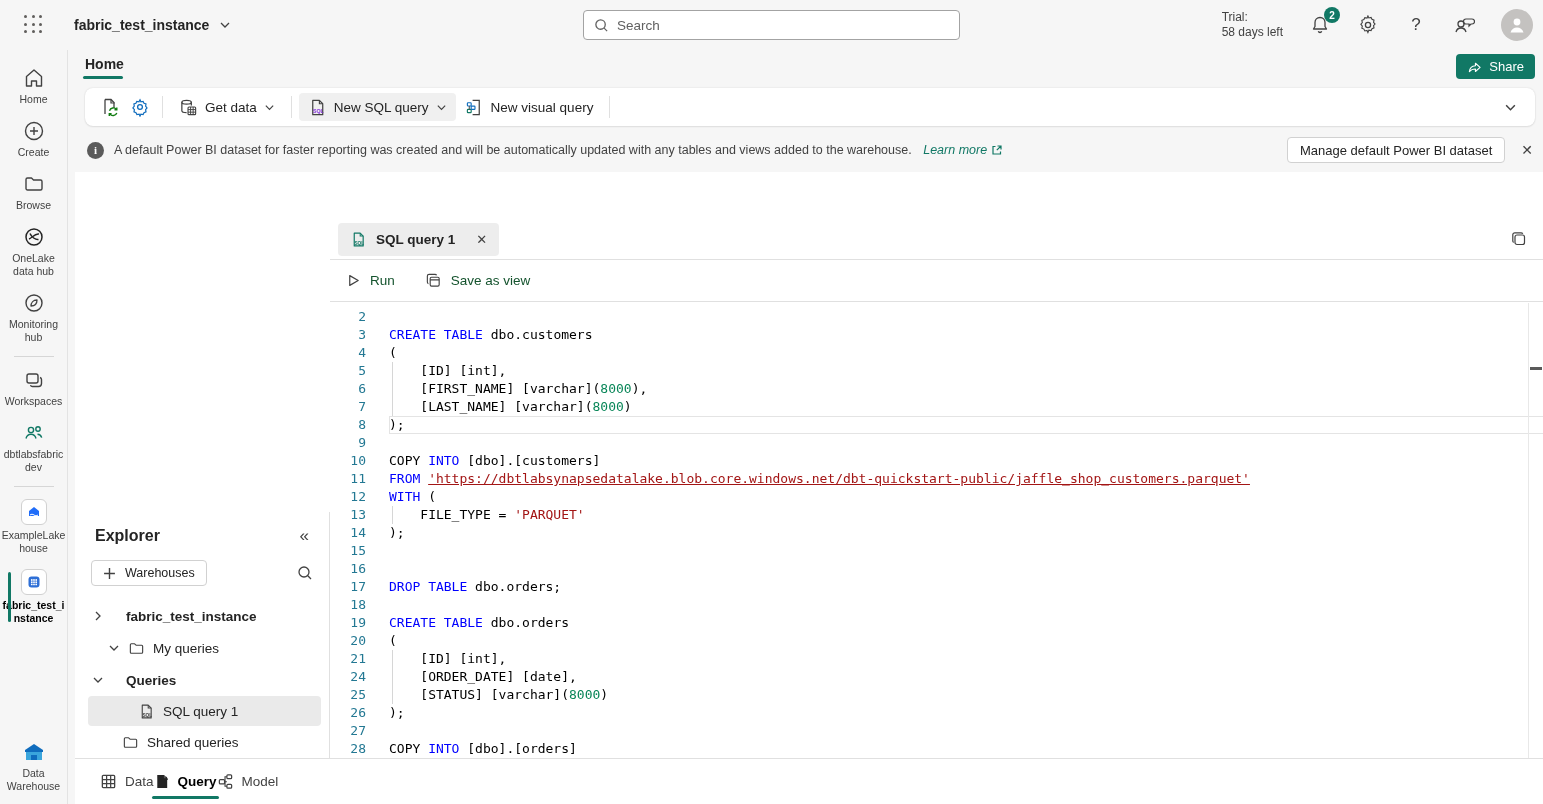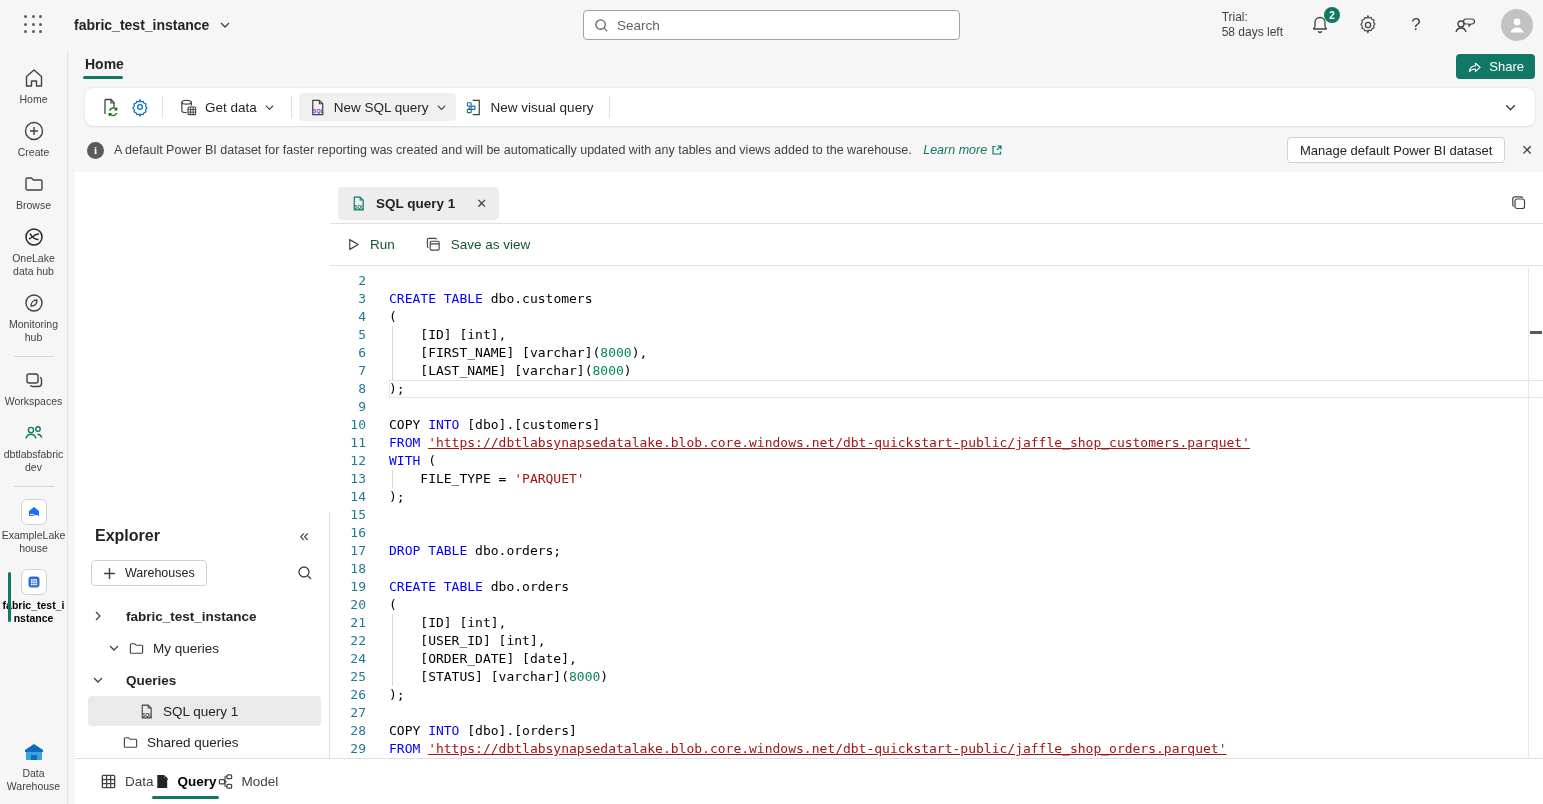--- a/index.html
+++ b/index.html
@@ -462,27 +462,25 @@
               <div class="cl"><span class="ln">12</span><span class="code"><span class="t-k">WITH</span><span class="t-p"> (</span></span></div>
               <div class="cl"><span class="ln">13</span><span class="code"><i class="guide"></i><span class="t-p">    FILE_TYPE = </span><span class="t-s">'PARQUET'</span></span></div>
               <div class="cl"><span class="ln">14</span><span class="code"><span class="t-p">);</span></span></div>
               <div class="cl"><span class="ln">15</span><span class="code"></span></div>
               <div class="cl"><span class="ln">16</span><span class="code"></span></div>
               <div class="cl"><span class="ln">17</span><span class="code"><span class="t-k">DROP</span><span class="t-p"> </span><span class="t-k">TABLE</span><span class="t-p"> dbo.orders;</span></span></div>
               <div class="cl"><span class="ln">18</span><span class="code"></span></div>
               <div class="cl"><span class="ln">19</span><span class="code"><span class="t-k">CREATE</span><span class="t-p"> </span><span class="t-k">TABLE</span><span class="t-p"> dbo.orders</span></span></div>
               <div class="cl"><span class="ln">20</span><span class="code"><span class="t-p">(</span></span></div>
               <div class="cl"><span class="ln">21</span><span class="code"><i class="guide"></i><span class="t-p">    [ID] [int],</span></span></div>
-              <div class="cl"><span class="ln">22</span><span class="code"><i class="guide"></i><span class="t-p">    [USER_ID] [int],</span></span></div>
               <div class="cl"><span class="ln">24</span><span class="code"><i class="guide"></i><span class="t-p">    [ORDER_DATE] [date],</span></span></div>
               <div class="cl"><span class="ln">25</span><span class="code"><i class="guide"></i><span class="t-p">    [STATUS] [varchar](</span><span class="t-n">8000</span><span class="t-p">)</span></span></div>
               <div class="cl"><span class="ln">26</span><span class="code"><span class="t-p">);</span></span></div>
               <div class="cl"><span class="ln">27</span><span class="code"></span></div>
               <div class="cl"><span class="ln">28</span><span class="code"><span class="t-p">COPY </span><span class="t-k">INTO</span><span class="t-p"> [dbo].[orders]</span></span></div>
-              <div class="cl"><span class="ln">29</span><span class="code"><span class="t-k">FROM</span><span class="t-p"> </span><span class="t-u">'https://dbtlabsynapsedatalake.blob.core.windows.net/dbt-quickstart-public/jaffle_shop_orders.parquet'</span></span></div>
             </div>
         </div>
         <div class="scroll-track"></div>
         <div class="ruler-mark"></div>
       </div>
     </div>
 
     <div class="bottombar">
       <div class="bb-tab">
         <svg width="17" height="17" viewBox="0 0 18 18">

